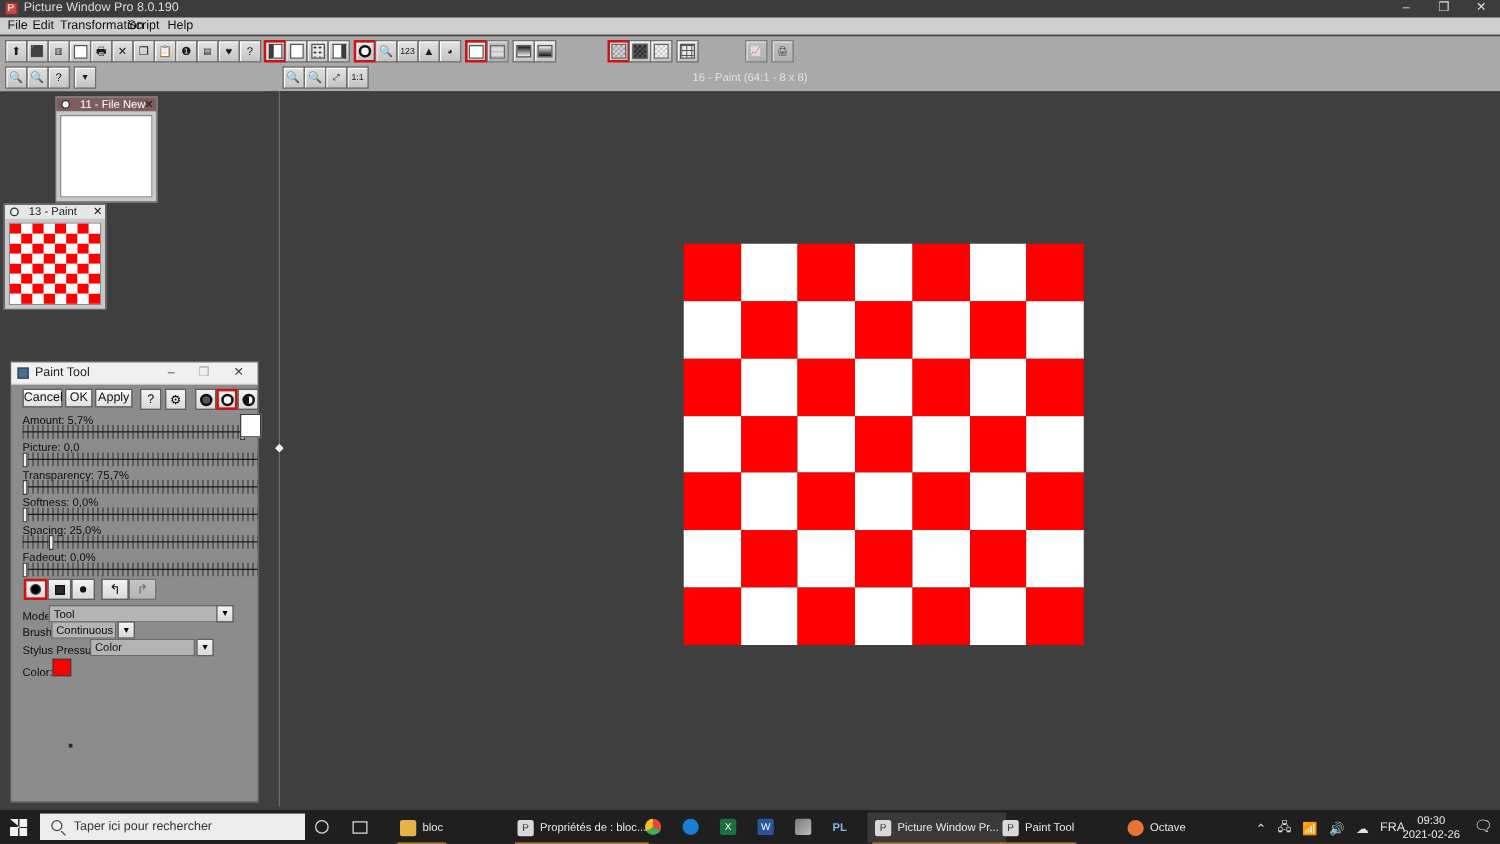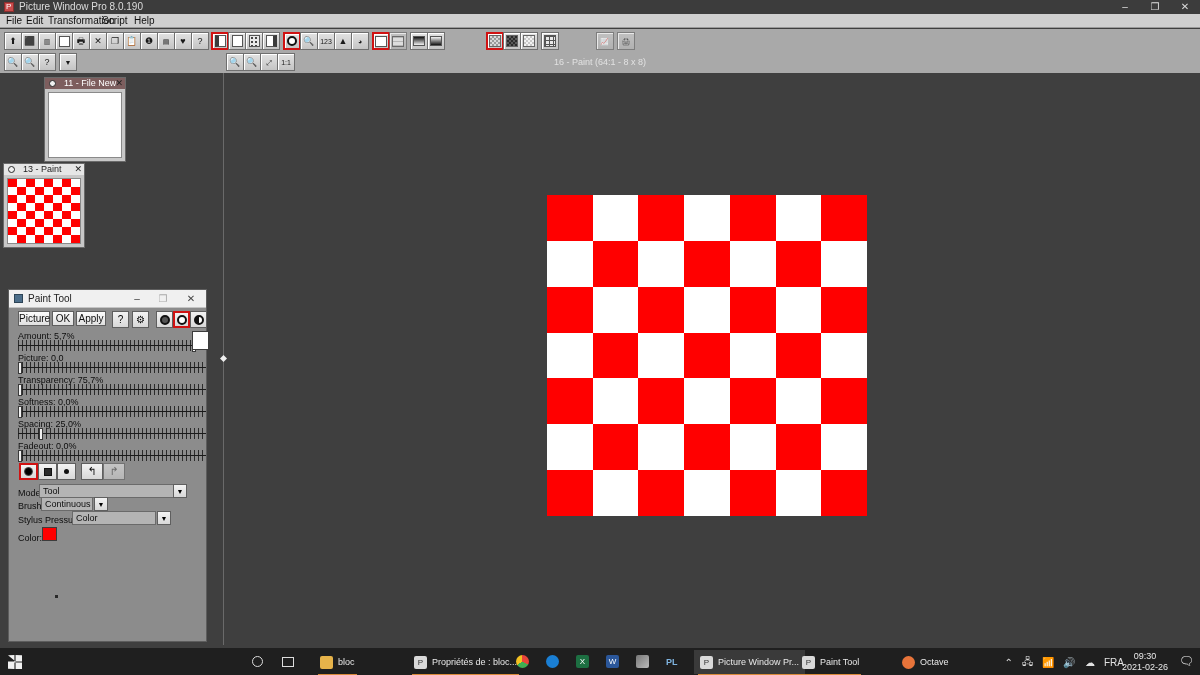--- a/index.html
+++ b/index.html
@@ -408,21 +408,21 @@
   <div class="dlg" style="left:8px;top:289px;width:199px;height:353px;">
 
     <div class="dlgbar">
       <div class="di"></div>
       <div class="dt">Paint Tool</div>
       <div class="db min">–</div>
       <div class="db max">❐</div>
       <div class="db cls">✕</div>
     </div>
 
-    <div class="dbtn" style="left:9px;top:21px;width:32px">Picture</div>
+    <div class="dbtn" style="left:9px;top:21px;width:32px">Cancel</div>
     <div class="dbtn" style="left:43px;top:21px;width:22px">OK</div>
     <div class="dbtn" style="left:67px;top:21px;width:30px">Apply</div>
     <div class="ibtn" style="left:103px;top:21px">
         <span style="font-size:10px">?</span>
       </div>
     <div class="ibtn" style="left:123px;top:21px">
         <span style="font-size:10px">⚙</span>
       </div>
 
     <div class="ibtn" style="left:147px;top:21px">
@@ -572,20 +572,24 @@
       <div class="cell" style="left: 91.4286px; top: 275.143px; width: 45.7143px; height: 45.8571px; background: rgb(255, 0, 0);"></div>
       <div class="cell" style="left: 137.143px; top: 275.143px; width: 45.7143px; height: 45.8571px; background: rgb(255, 255, 255);"></div>
       <div class="cell" style="left: 182.857px; top: 275.143px; width: 45.7143px; height: 45.8571px; background: rgb(255, 0, 0);"></div>
       <div class="cell" style="left: 228.571px; top: 275.143px; width: 45.7143px; height: 45.8571px; background: rgb(255, 255, 255);"></div>
       <div class="cell" style="left: 274.286px; top: 275.143px; width: 45.7143px; height: 45.8571px; background: rgb(255, 0, 0);"></div>
     </div>
 
   <div class="taskbar">
     <div class="winlogo"></div>
 
+    <div class="searchbox">
+      <div class="si"></div>
+      <div class="stx">Taper ici pour rechercher</div>
+    </div>
 
     <div class="tbico" style="left:252px">
       <span style="display:inline-block;width:11px;height:11px;border:1.3px solid #ddd;border-radius:50%;box-sizing:border-box"></span>
     </div>
     <div class="tbico" style="left:282px">
       <span style="display:inline-block;width:12px;height:10px;border:1.3px solid #ddd;box-sizing:border-box"></span>
     </div>
 
     <div class="tbtask" style="left:314px">
       <span class="appicon" style="background:#e6b34a"></span>

